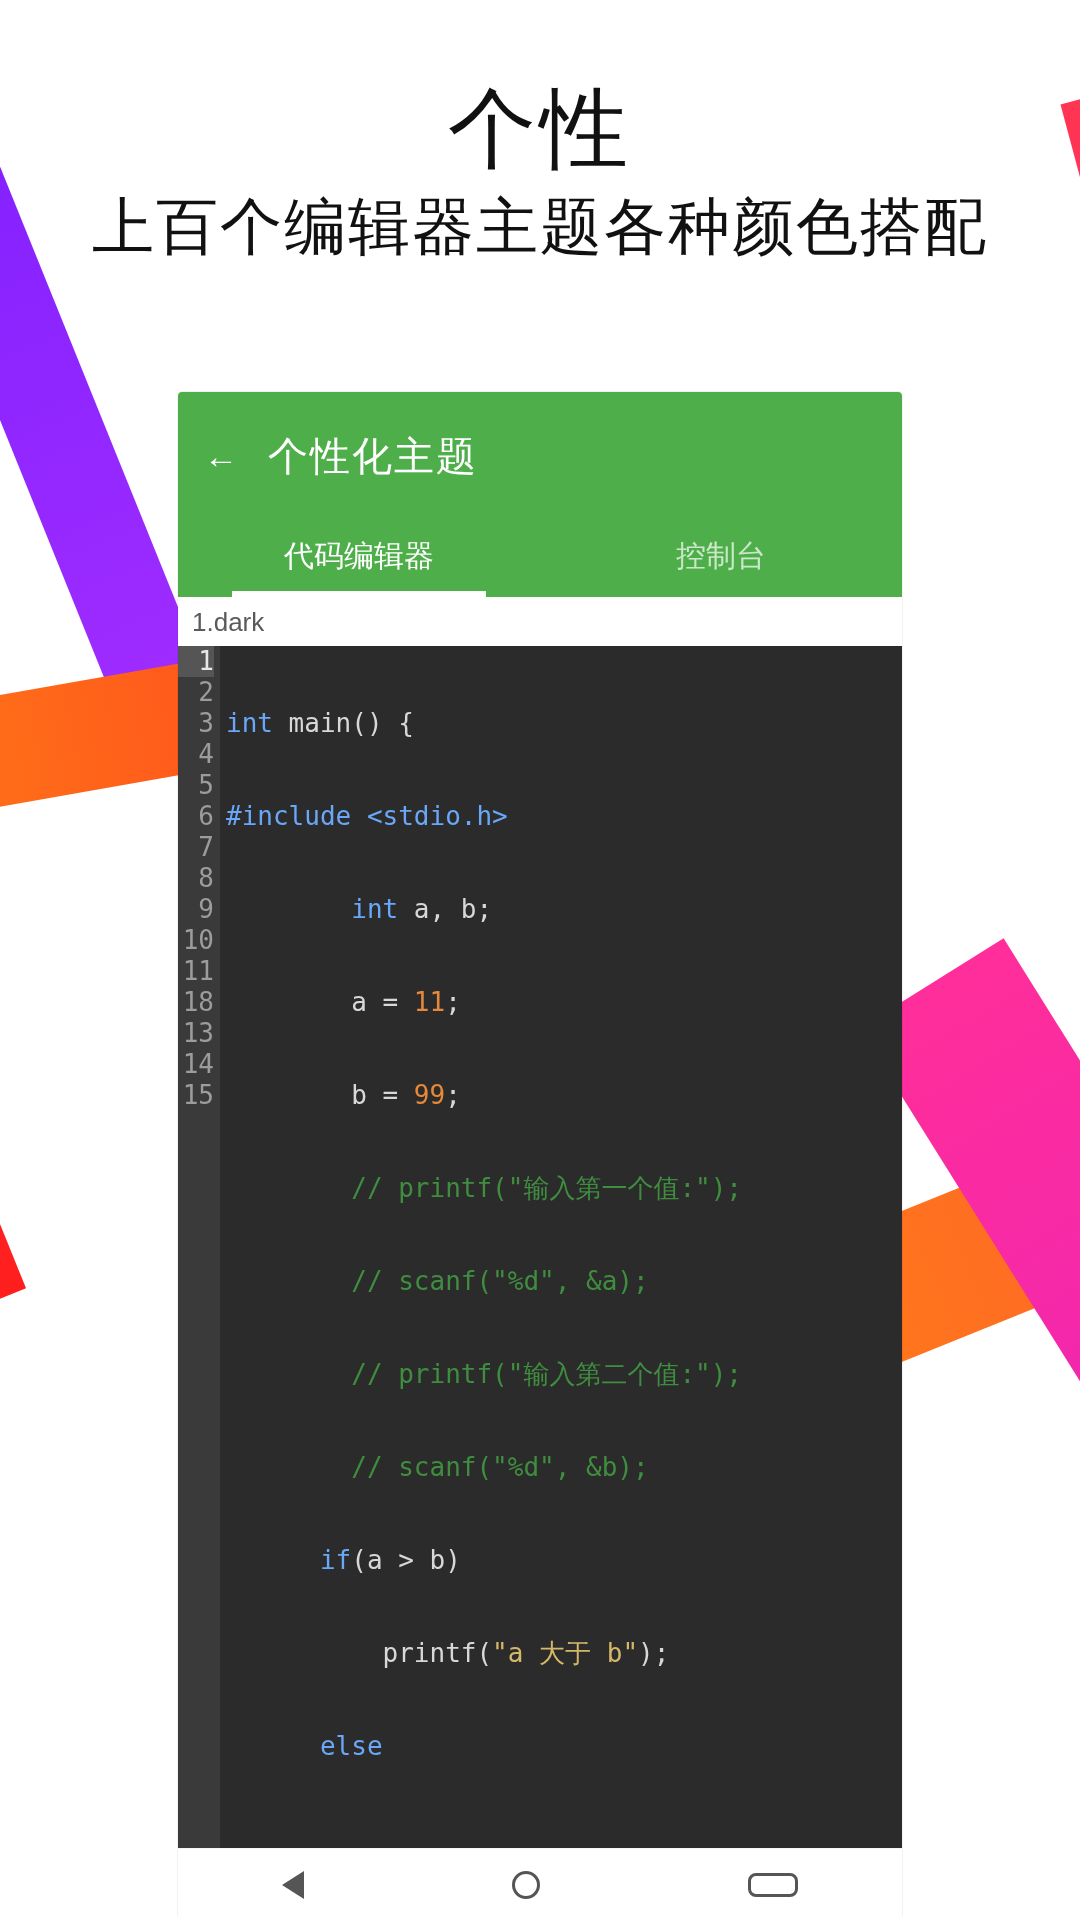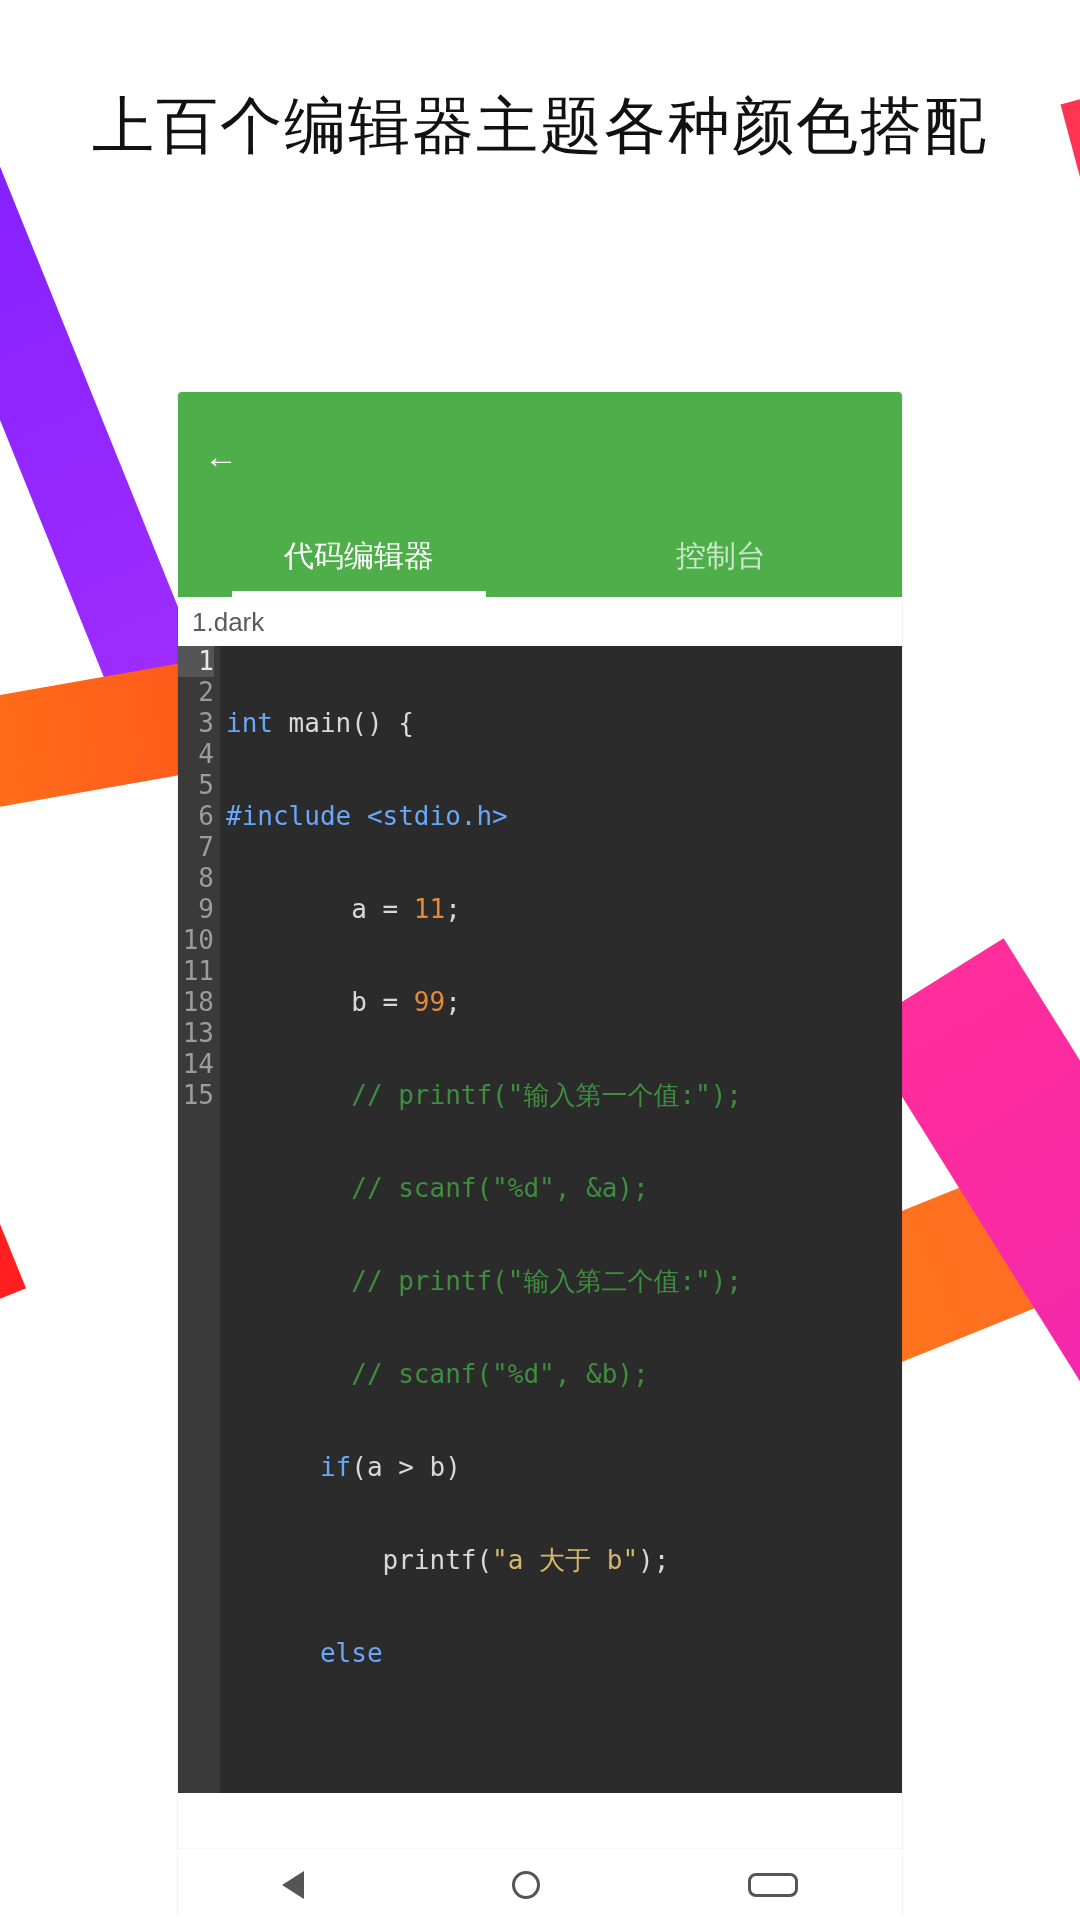--- a/index.html
+++ b/index.html
@@ -210,27 +210,29 @@
 <body>
 
 <div class="stripe stripe-purple"></div>
 <div class="stripe stripe-orange1"></div>
 <div class="stripe stripe-red-pink"></div>
 <div class="stripe stripe-red-bottom"></div>
 <div class="stripe stripe-orange-bottom"></div>
 <div class="stripe stripe-magenta"></div>
 
 <div class="heading">
+  <h1>个性</h1>
   <h2>上百个编辑器主题各种颜色搭配</h2>
 </div>
 
 <div class="phone">
 
   <div class="appbar">
     <span class="back">←</span>
+    <span class="title">个性化主题</span>
   </div>
 
   <div class="tabs">
     <div class="tab active">代码编辑器</div>
     <div class="tab inactive">控制台</div>
   </div>
 
   <div class="section-label">1.dark</div>
   <div class="dark">
     <div class="code-block">
@@ -247,20 +249,21 @@
           <div>10</div>
         <div>11</div>
           <div>18</div>
           <div>13</div>
           <div>14</div>
           <div>15</div>
       </div>
       <div class="lines">
         <div><span class="kw">int</span><span> main() {</span></div>
         <div><span class="pp">#include &lt;stdio.h&gt;</span></div>
+        <div><span class="kw">        int</span><span> a, b;</span></div>
         <div><span>        a = </span><span class="num">11</span><span>;</span></div>
         <div><span>        b = </span><span class="num">99</span><span>;</span></div>
         <div><span class="cmt">        // printf("输入第一个值:");</span></div>
         <div><span class="cmt">        // scanf("%d", &amp;a);</span></div>
         <div><span class="cmt">        // printf("输入第二个值:");</span></div>
         <div><span class="cmt">        // scanf("%d", &amp;b);</span></div>
         <div><span class="kw">      if</span><span>(a &gt; b)</span></div>
         <div><span>          printf(</span><span class="str">"a 大于 b"</span><span>);</span></div>
         <div><span class="kw">      else</span></div>
         

